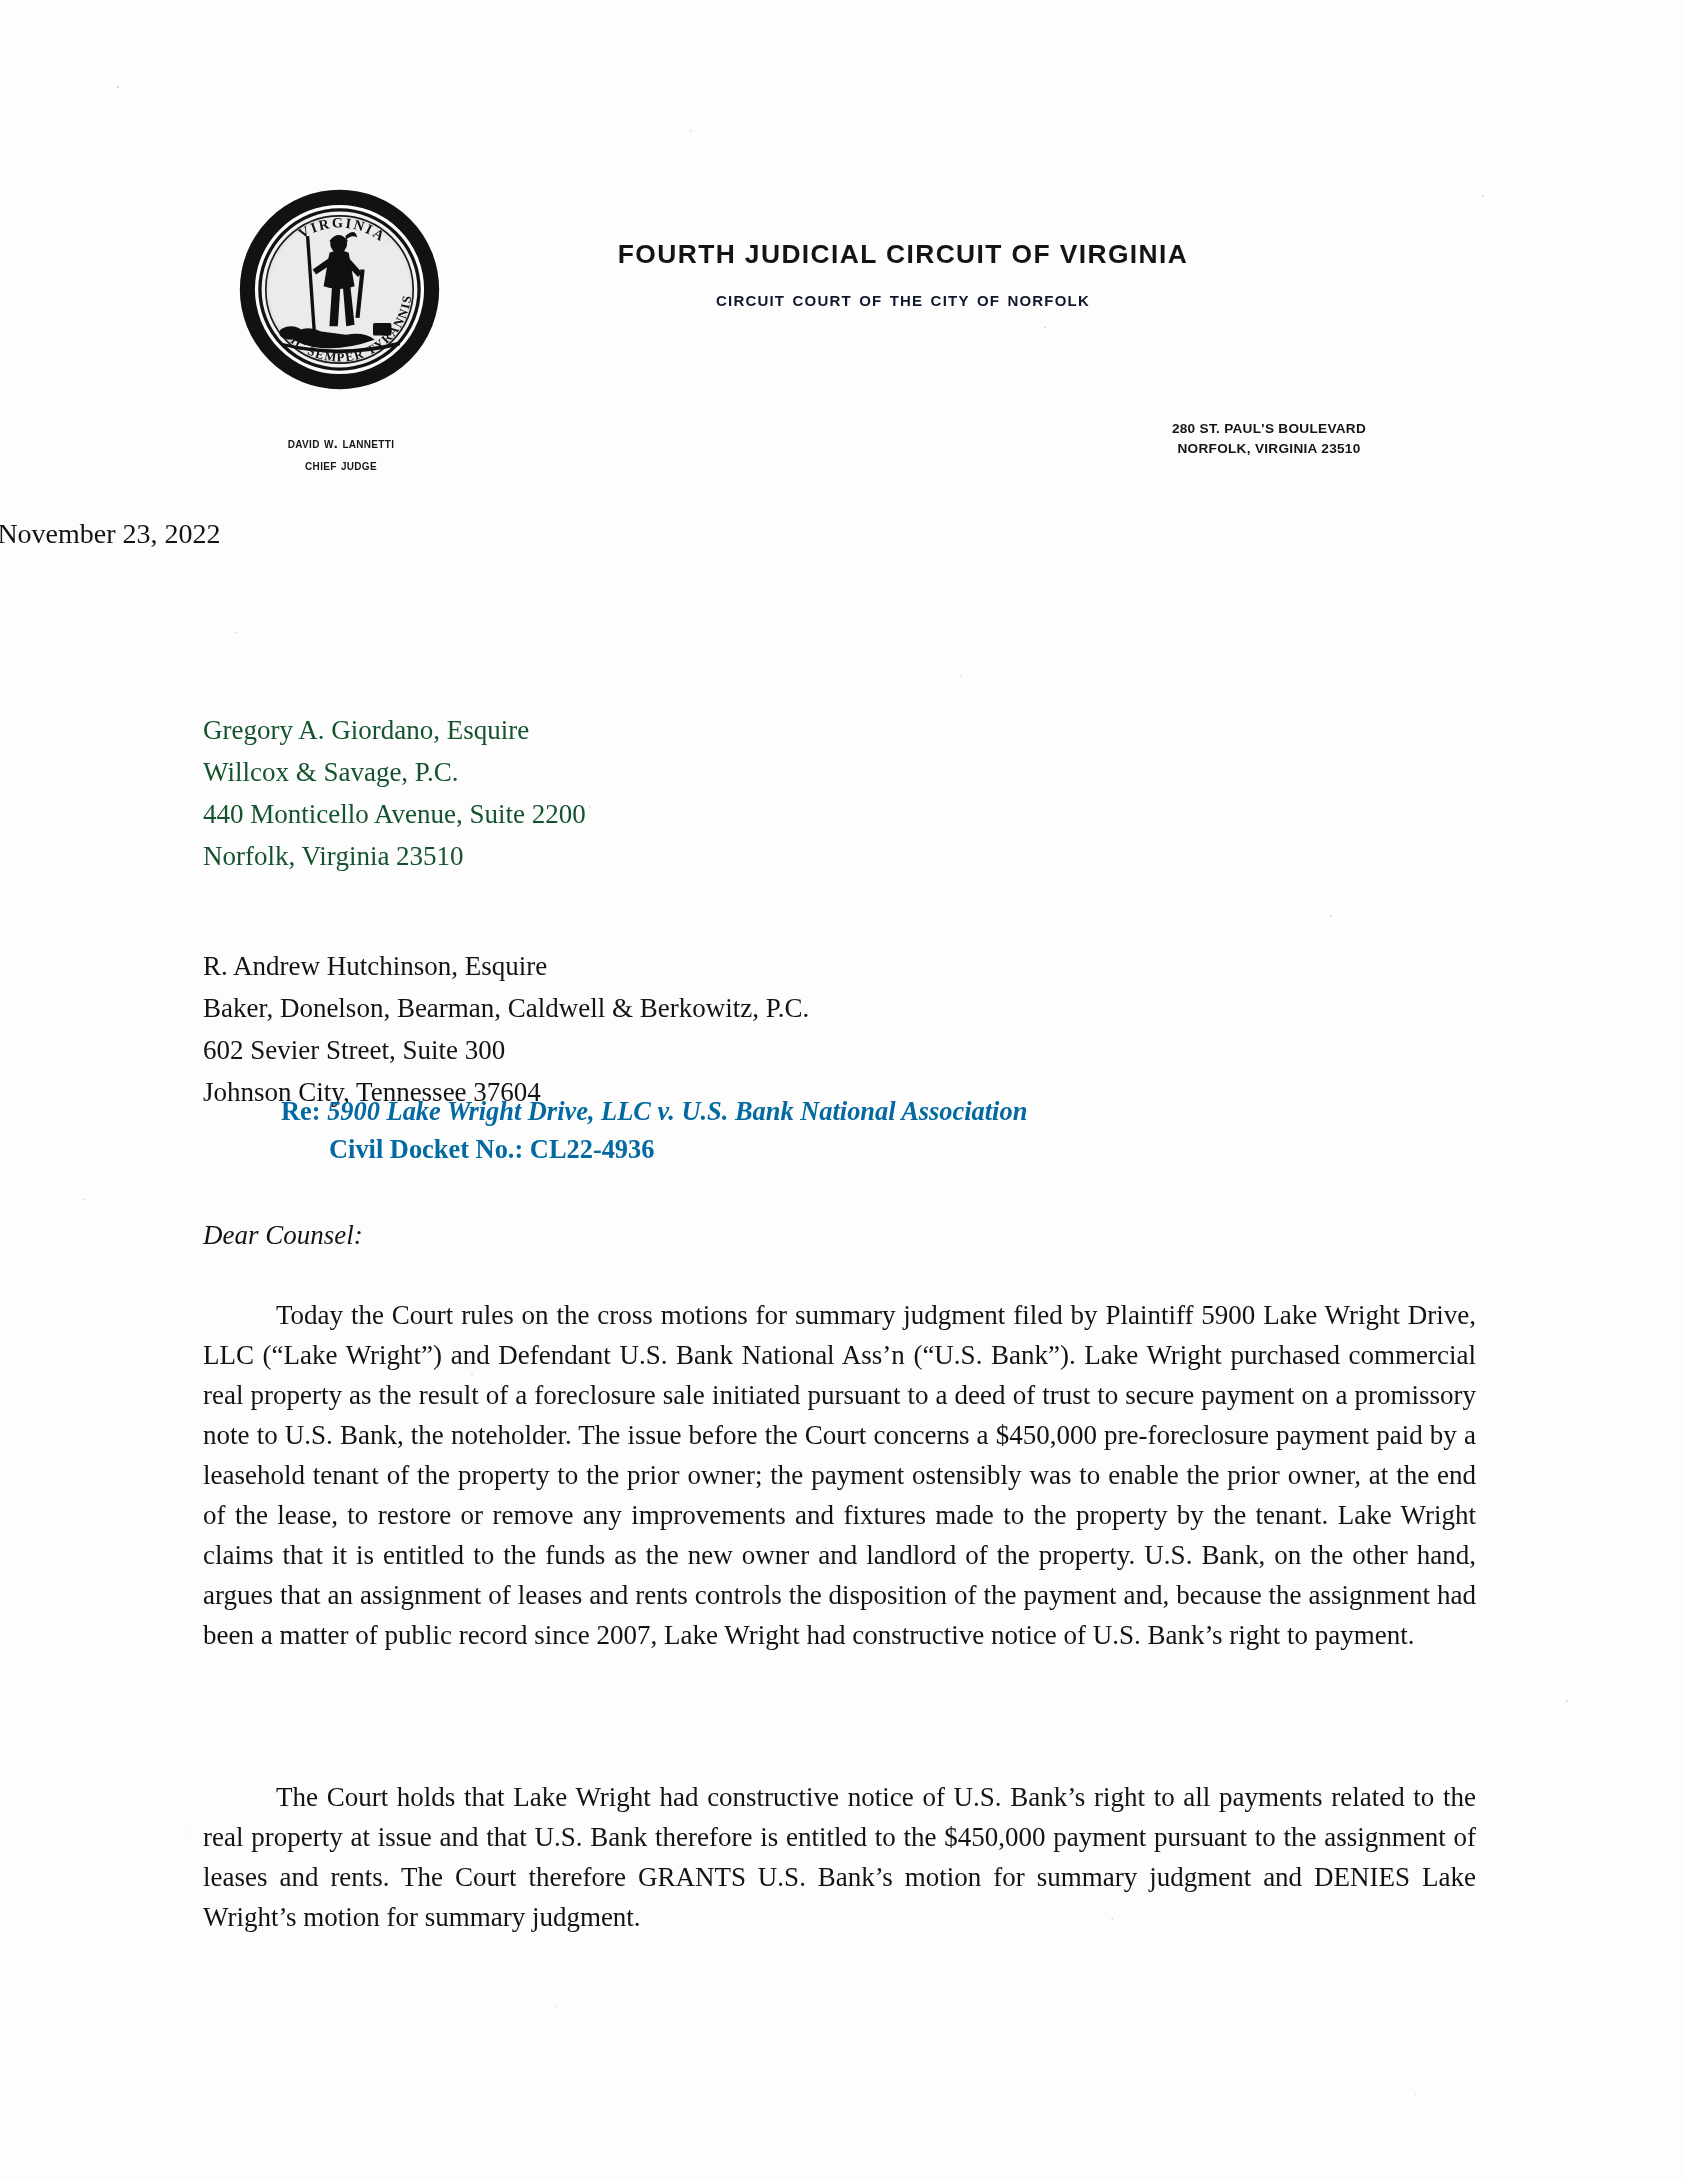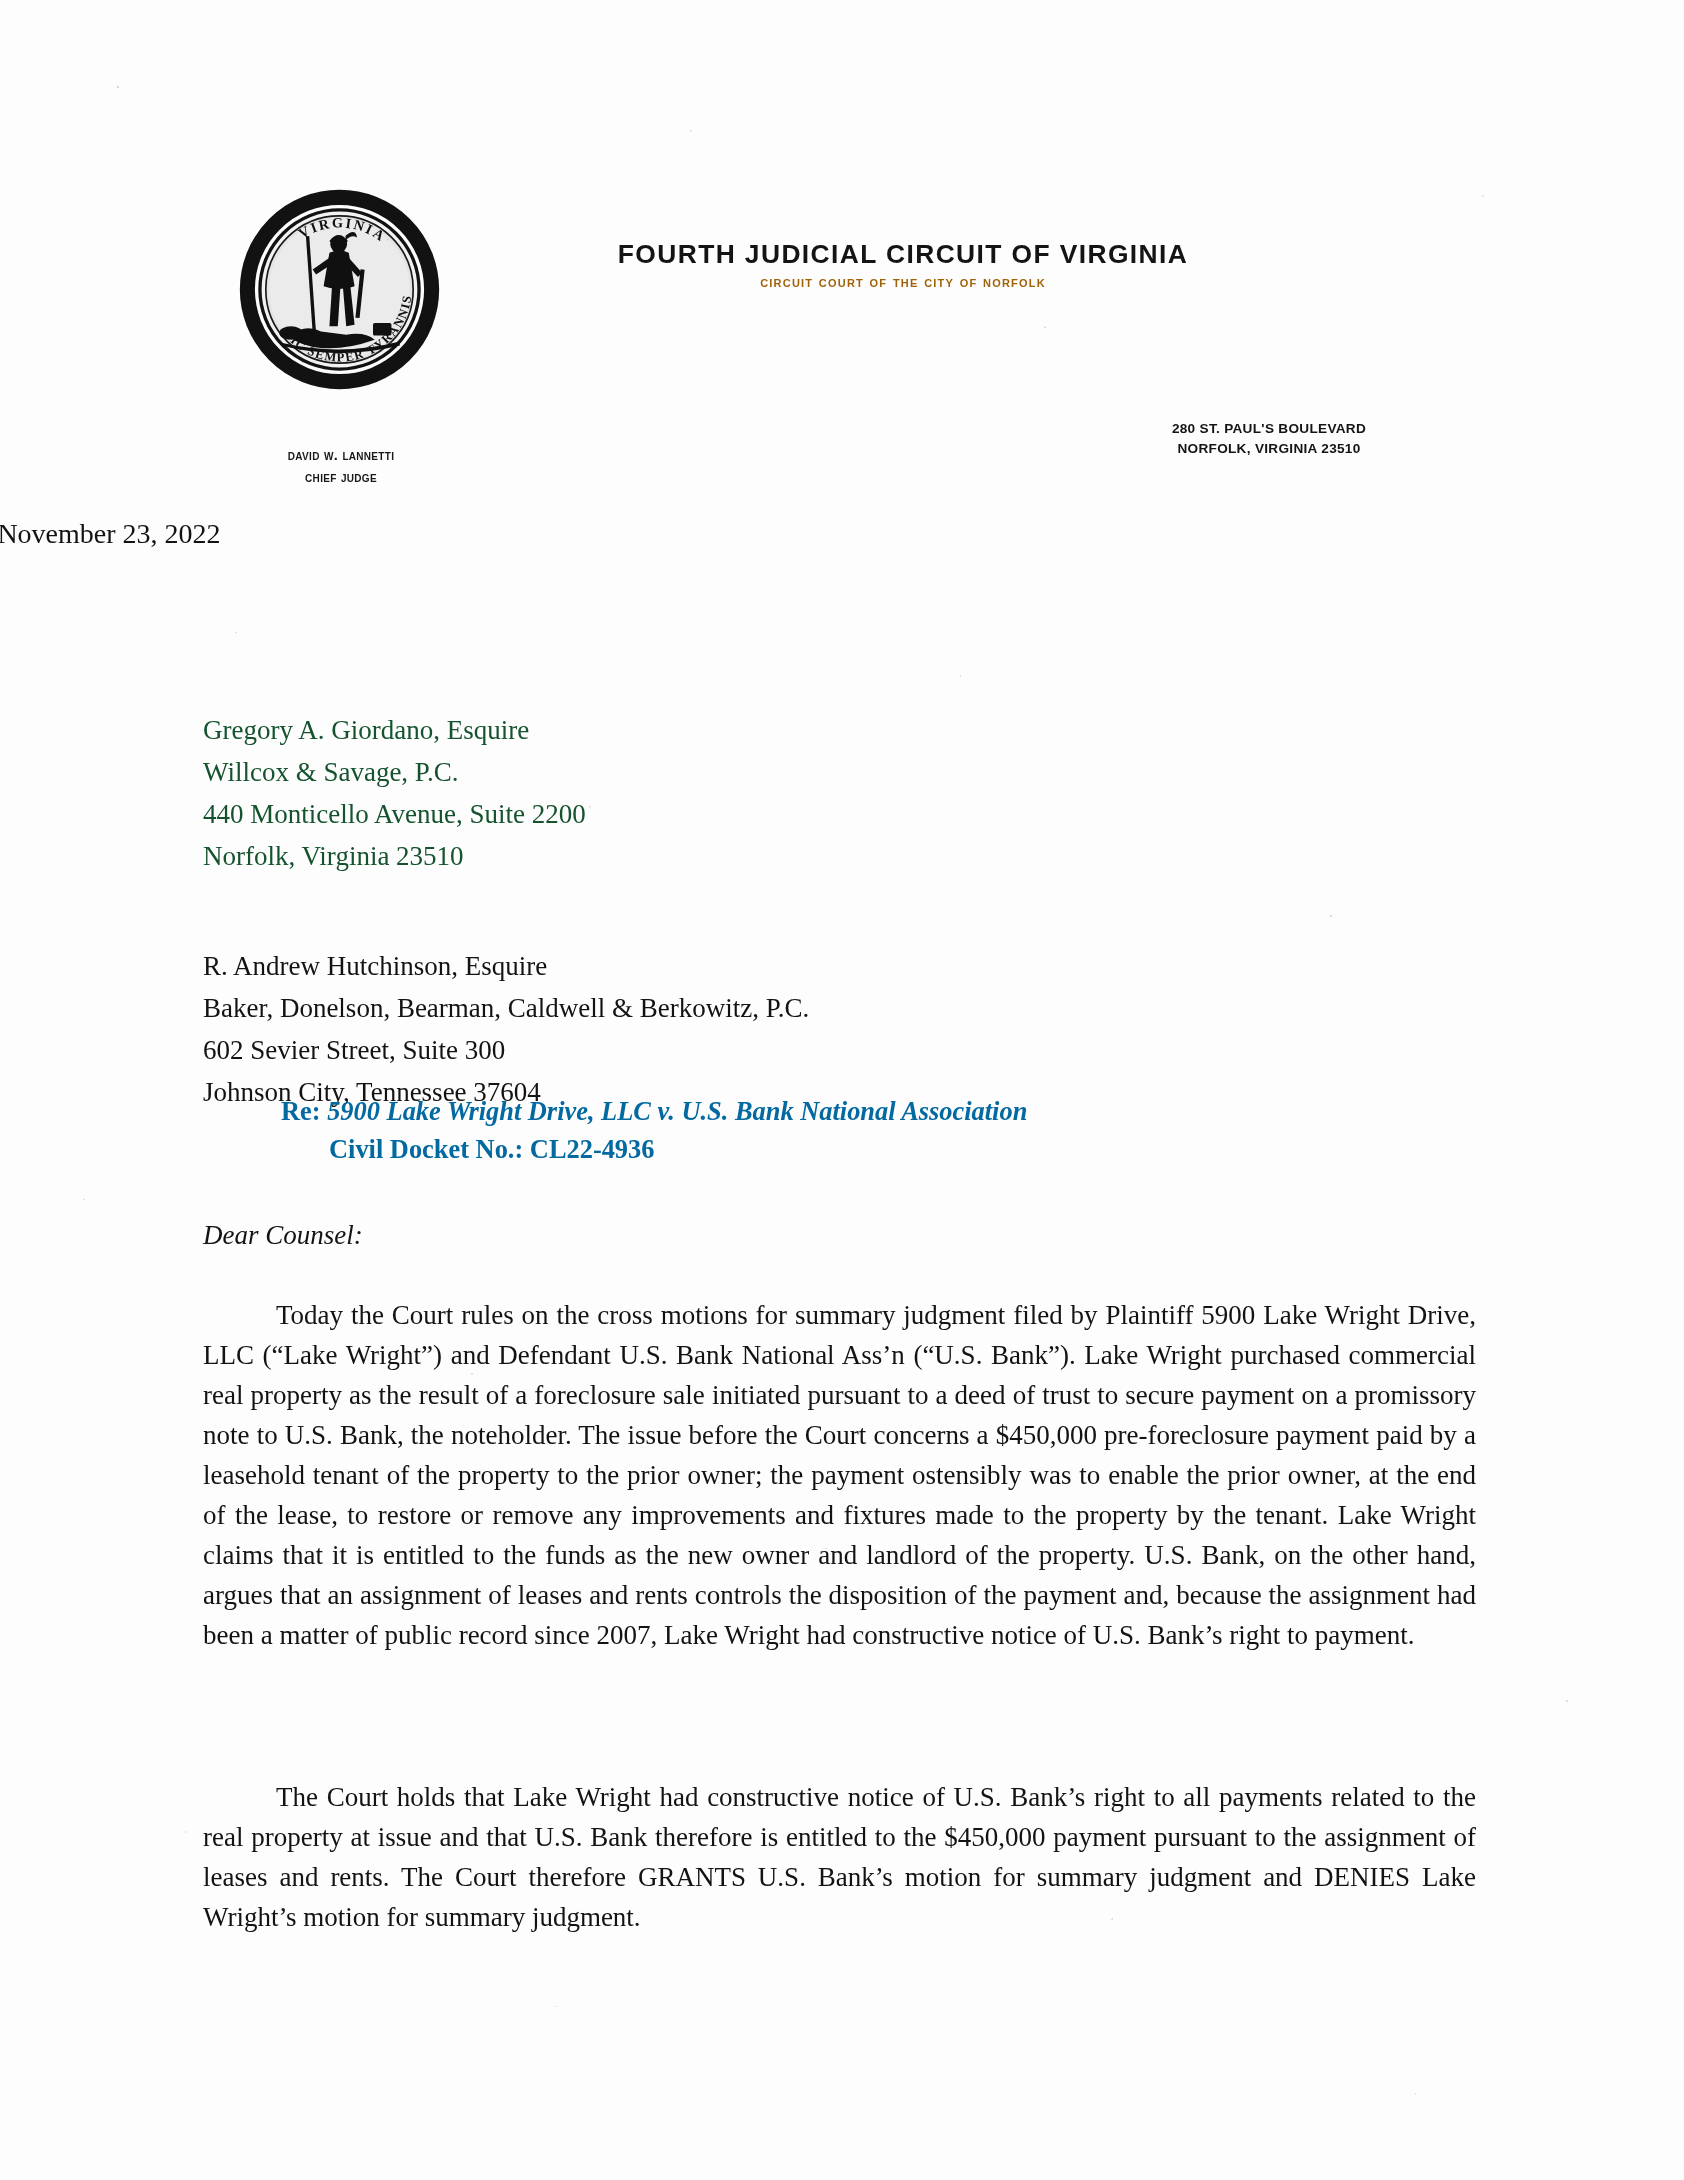--- a/index.html
+++ b/index.html
@@ -65,46 +65,45 @@
   }
   .head-line-1 {
     font-family: "Liberation Sans", "DejaVu Sans", sans-serif;
     font-weight: 700;
     font-size: 26.4px;
     letter-spacing: 1.4px;
     color: #141414;
     white-space: nowrap;
   }
   .head-line-2 {
-    margin-top: 3px;
-    font-family: "Liberation Sans", "DejaVu Sans", sans-serif;
-    font-weight: 700;
-    font-size: 16px;
+    margin-top: 16px;
+    font-family: "Liberation Sans", "DejaVu Sans", sans-serif;
+    font-weight: 700;
+    font-size: 22px;
     letter-spacing: 1.2px;
     font-variant: small-caps;
     text-transform: lowercase;
-    color: #a16207;
+    color: #0f172a;
     white-space: nowrap;
   }
 
   .judge-block {
     position: absolute;
     left: 213px;
     top: 433px;
     width: 256px;
     text-align: center;
     font-family: "Liberation Sans", "DejaVu Sans", sans-serif;
     font-weight: 700;
     font-size: 14.5px;
     line-height: 1.5;
     letter-spacing: 0.3px;
     font-variant: small-caps;
     text-transform: lowercase;
     color: #171717;
-    margin-top: 12px;
   }
 
   .address-block {
     position: absolute;
     left: 1090px;
     top: 419px;
     width: 358px;
     text-align: center;
     font-family: "Liberation Sans", "DejaVu Sans", sans-serif;
     font-weight: 700;

